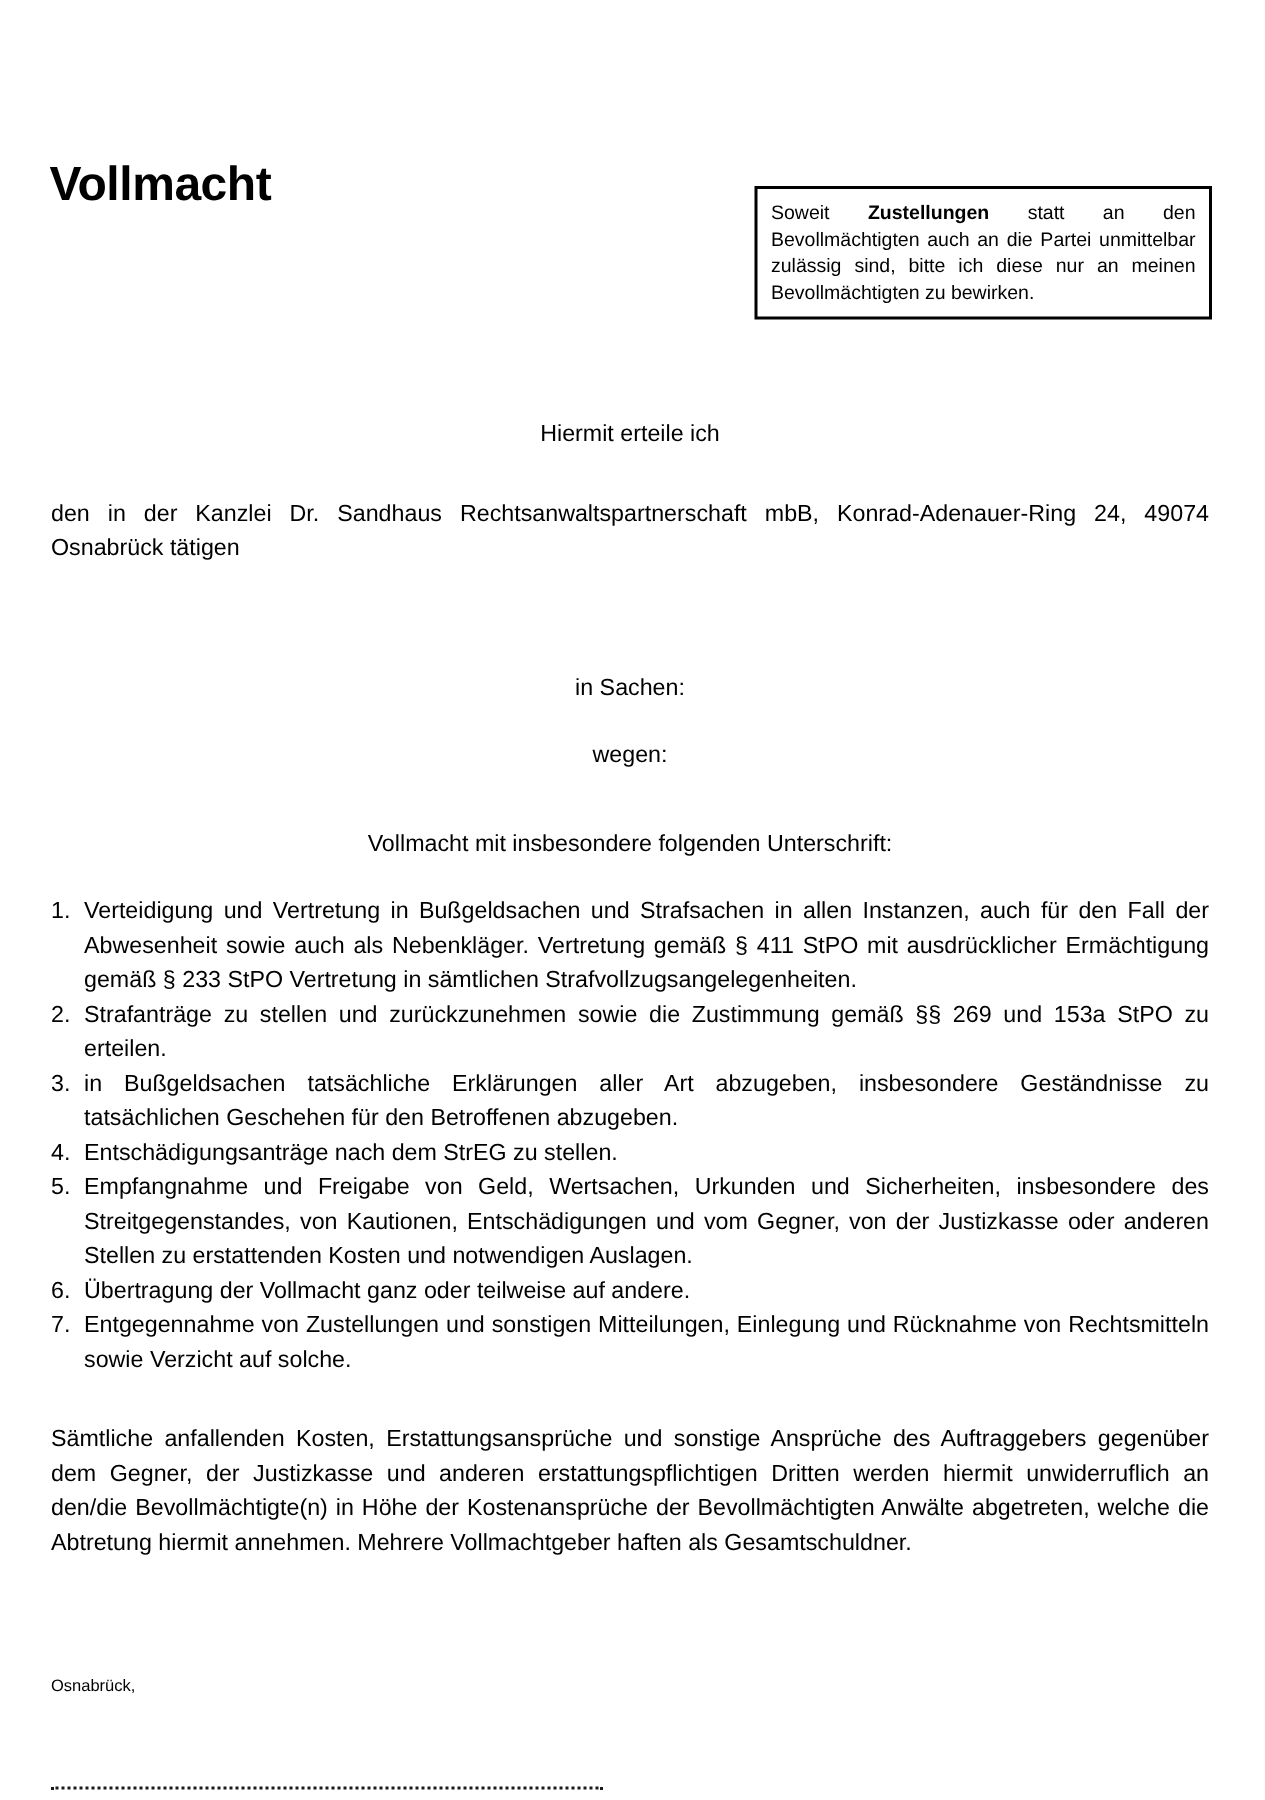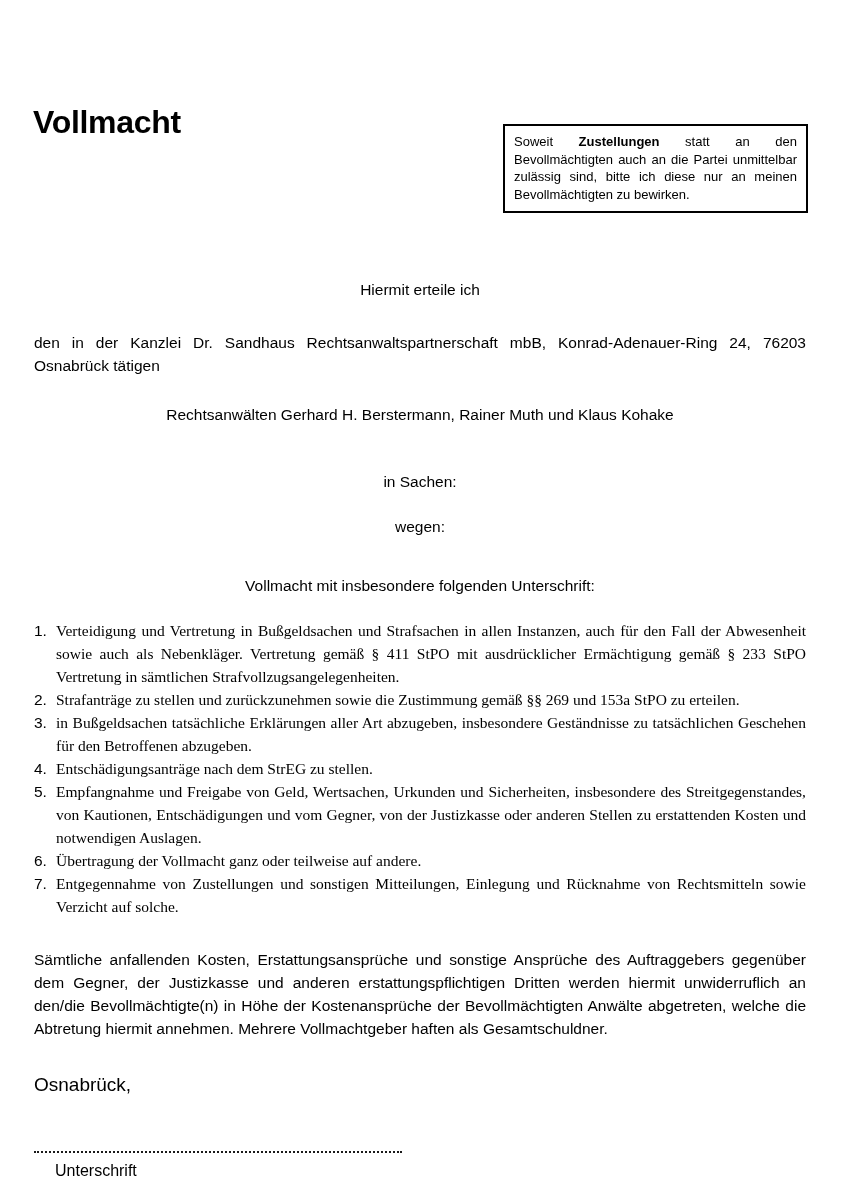--- a/index.html
+++ b/index.html
@@ -95,32 +95,33 @@
   }
   .perm-num {
     position: absolute;
     left: 0;
     top: 0;
     width: 20px;
     text-align: left;
     font-size: 15.5px;
     line-height: 23px;
   }
-  .perm-text { display: block; font-family: Liberation Serif, serif; }
+  .perm-text { display: block; }
 
   
   .sig-area {
     position: absolute;
     left: 34px;
     top: 1073px;
     width: 772px;
   }
   .sig-city {
-    font-size: 19px;
-    line-height: 23px;
+    font-size: 11px;
+    line-height: 23px;
+    margin-top: 40px;
   }
   .sig-line {
     width: 368px;
     height: 0;
     margin-top: 55px;
     border-top: 2px dotted #1a1a1a;
   }
   .sig-label {
     font-size: 16px;
     line-height: 23px;
@@ -138,25 +139,24 @@
   <div class="notice-box">
     <p class="notice-text"><span>Soweit </span><b>Zustellungen</b><span> statt an den Bevollmächtigten auch an die Partei unmittelbar zulässig sind, bitte ich diese nur an meinen Bevollmächtigten zu bewirken.</span></p>
   </div>
 
   <div class="body-block">
 
     <p class="para nojust">Hiermit erteile ich</p>
 
     <div class="sp-30"></div>
 
-    <p class="para">den in der Kanzlei Dr. Sandhaus Rechtsanwaltspartnerschaft mbB, Konrad-Adenauer-Ring 24, 76203 Osnabrück tätigen</p>
+    <p class="para">den in der Kanzlei Dr. Sandhaus Rechtsanwaltspartnerschaft mbB, Konrad-Adenauer-Ring 24, 49074 Osnabrück tätigen</p>
 
     <div class="sp-26"></div>
 
-    <p class="para nojust">Rechtsanwälten Gerhard H. Berstermann, Rainer Muth und Klaus Kohake</p>
 
     <div class="sp-44"></div>
 
     <p class="para nojust">in Sachen:</p>
 
     <div class="sp-22"></div>
 
     <p class="para nojust">wegen:</p>
 
     <div class="sp-36"></div>

